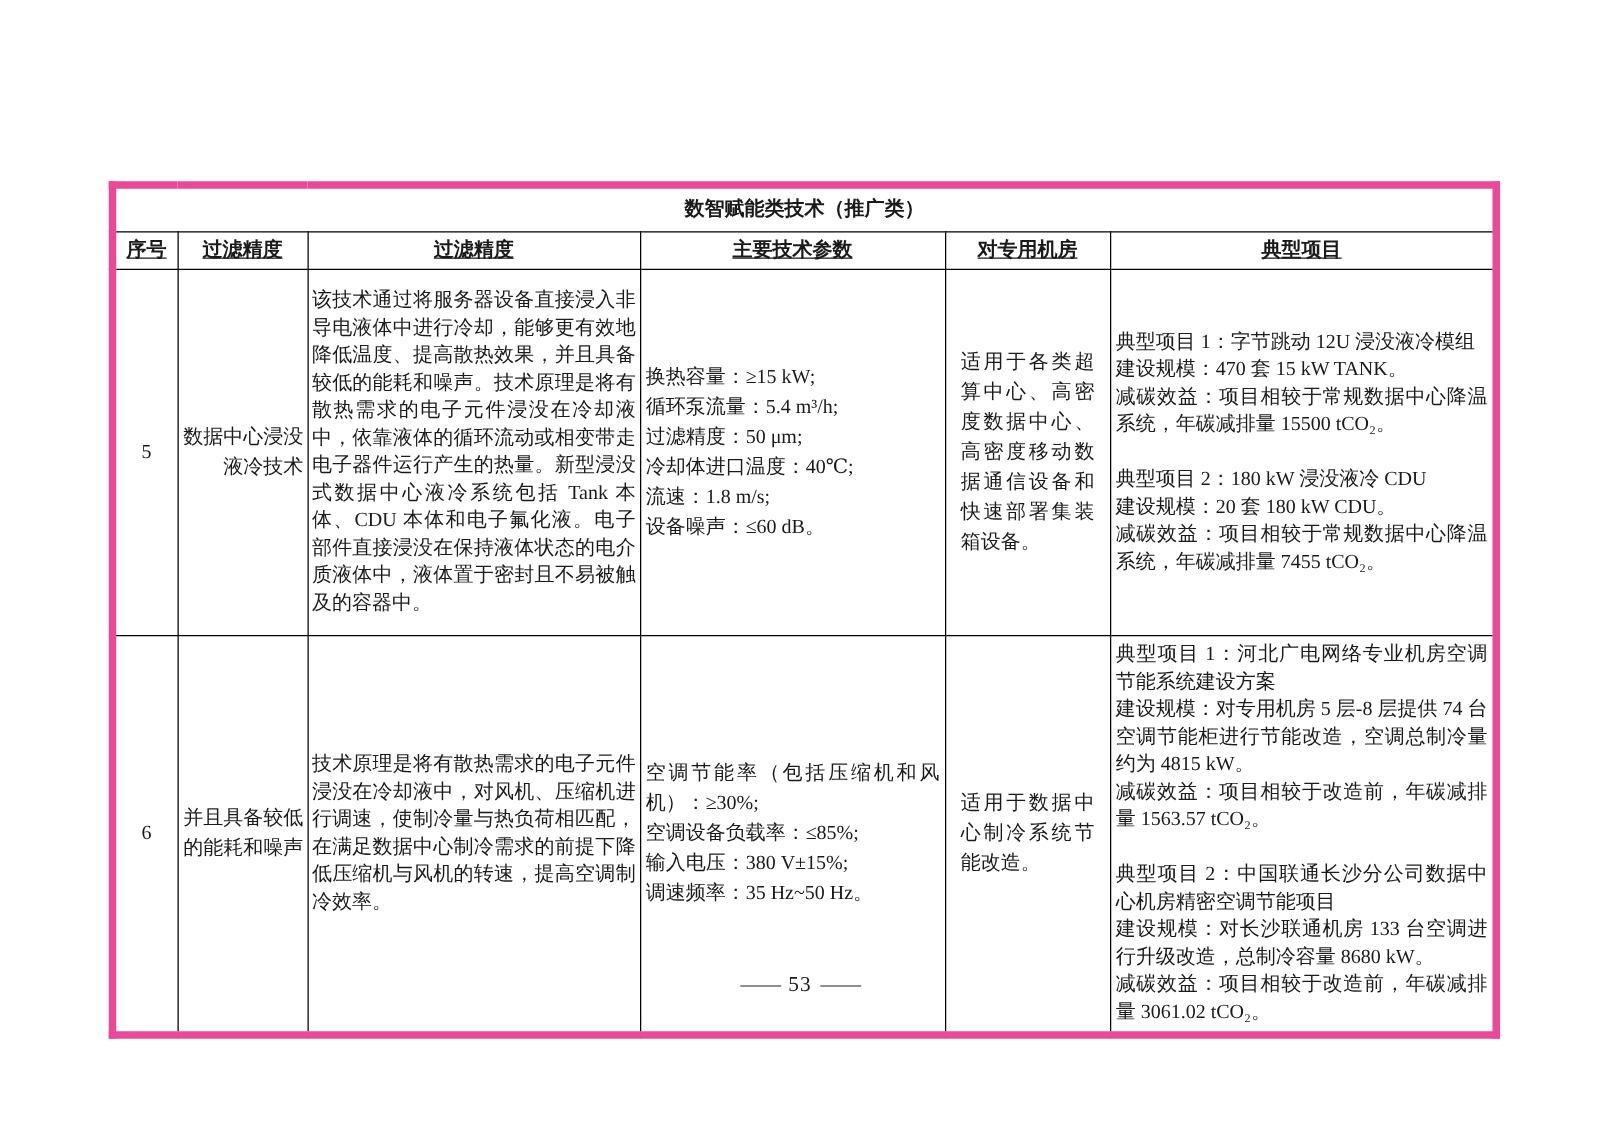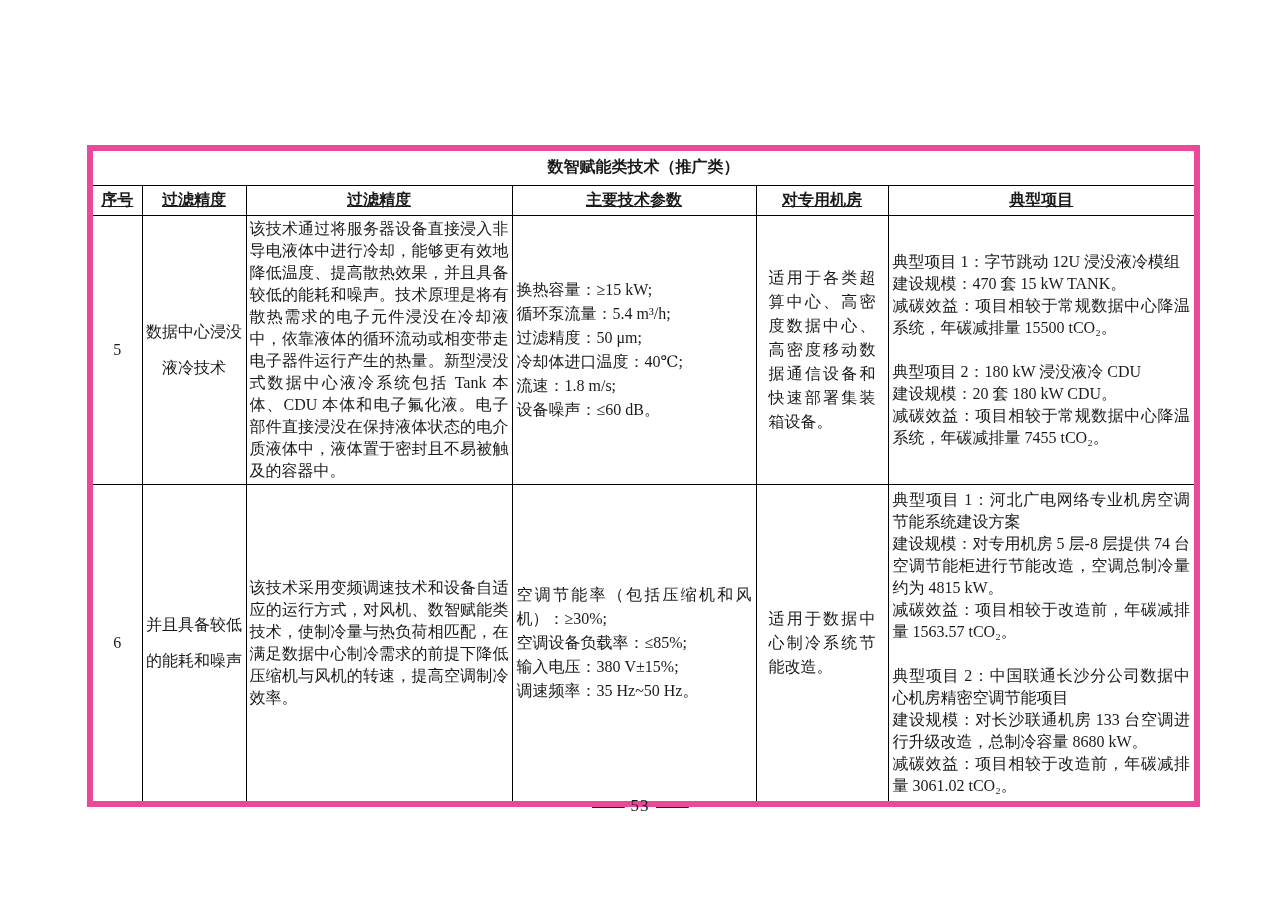--- a/index.html
+++ b/index.html
@@ -41,22 +41,22 @@
     font-family: "Liberation Sans", "DejaVu Sans", sans-serif;
     font-weight: bold;
     font-size: 16px;
     text-align: center;
     text-decoration: underline;
   }
   td.c-no {
     text-align: center;
     font-size: 17px;
   }
-  td.c-name { padding: 0 3px; text-align: center; line-height: 36px; margin-left: 32px; }
-  td.c-content { padding: 2px 3px; }
+  td.c-name { padding: 0 3px; text-align: right; line-height: 24px; margin-left: 32px; }
+  td.c-content { padding: 14px 3px; }
   td.c-content .txt {
     text-align: justify;
     line-height: 22px;
   }
   td.c-params { padding: 18px 4px; }
   td.c-params .txt {
     white-space: pre-line;
     text-align: justify;
     line-height: 24px;
   }
@@ -68,21 +68,21 @@
   td.c-projects { padding: 4px 4px; }
   td.c-projects .proj {
     white-space: pre-line;
     text-align: justify;
     line-height: 22px;
   }
   td.c-projects .proj.first { margin-bottom: 22px; }
   .page-number {
     position: absolute;
     left: 0;
-    top: 796px;
+    top: 778px;
     width: 100%;
     text-align: center;
     font-size: 17px;
     color: #1a1a1a;
   }
   .page-number .dash {
     display: inline-block;
     transform: scaleX(1.9);
     margin: 0 14px;
   }
@@ -139,21 +139,21 @@
 减碳效益：项目相较于常规数据中心降温系统，年碳减排量 15500 tCO₂。</div>
           <div class="proj">典型项目 2：180 kW 浸没液冷 CDU
 建设规模：20 套 180 kW CDU。
 减碳效益：项目相较于常规数据中心降温系统，年碳减排量 7455 tCO₂。</div>
         </td>
       </tr>
       <tr style="height:303px">
         <td class="c-no">6</td>
         <td class="c-name">并且具备较低的能耗和噪声</td>
         <td class="c-content">
-          <div class="txt">该技术采用变频调速技术和设备自适应的运行方式，对风机、数智赋能类技术，使制冷量与热负荷相匹配，在满足数据中心制冷需求的前提下降低压缩机与风机的转速，提高空调制冷效率。</div>
+          <div class="txt">技术原理是将有散热需求的电子元件浸没在冷却液中，对风机、压缩机进行调速，使制冷量与热负荷相匹配，在满足数据中心制冷需求的前提下降低压缩机与风机的转速，提高空调制冷效率。</div>
         </td>
         <td class="c-params">
           <div class="txt">空调节能率（包括压缩机和风机）：≥30%;
 空调设备负载率：≤85%;
 输入电压：380 V±15%;
 调速频率：35 Hz~50 Hz。</div>
         </td>
         <td class="c-scope">
           <div class="txt">适用于数据中心制冷系统节能改造。</div>
         </td>

